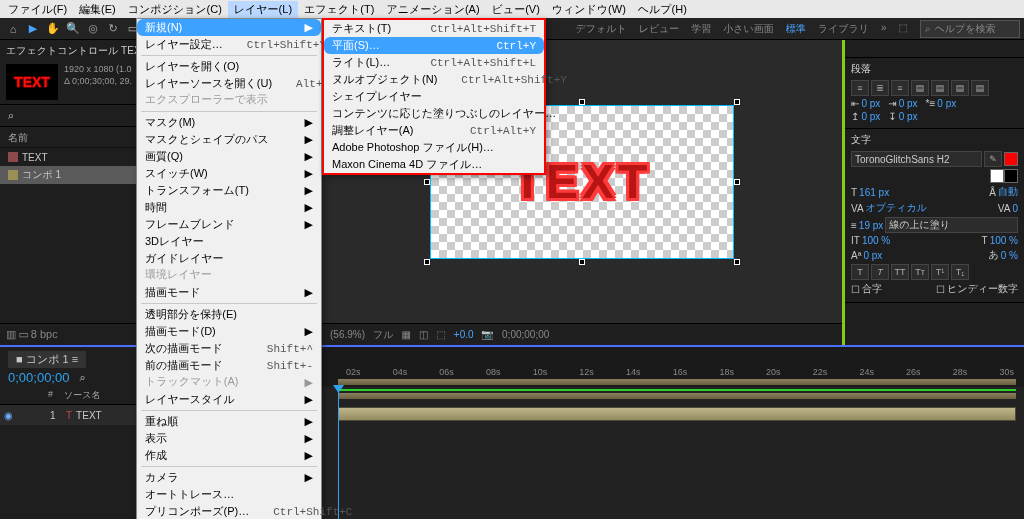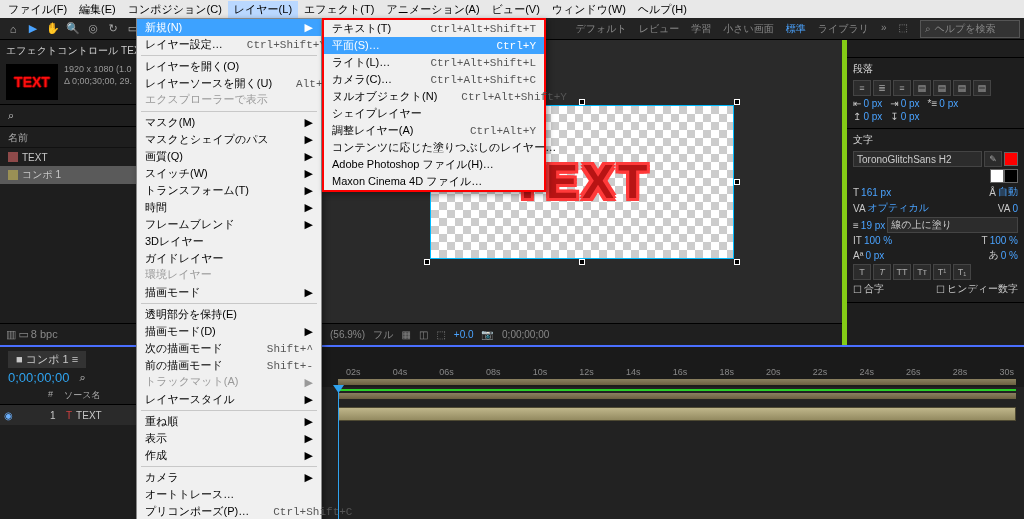--- a/index.html
+++ b/index.html
@@ -40,21 +40,21 @@
   .h-tm{top:-3px;left:50%;margin-left:-3px}.h-bm{bottom:-3px;left:50%;margin-left:-3px}
   .h-ml{top:50%;left:-3px;margin-top:-3px}.h-mr{top:50%;right:-3px;margin-top:-3px}
   .checker .bigtext { position:absolute; inset:0; display:flex; align-items:center; justify-content:center; font-family:Impact, "Arial Black", sans-serif; font-weight:900; font-size:48px; letter-spacing:4px;
     color:#b81414;
     text-shadow:
       -3px 0 #ff3a3a, 3px 0 #ff3a3a, 0 -3px #ff3a3a, 0 3px #ff3a3a,
       -3px -3px #ff3a3a, 3px 3px #ff3a3a, -3px 3px #ff3a3a, 3px -3px #ff3a3a,
       0 0 1px #000;
   }
   .viewer-bar { height:22px; background:#1f1f1f; border-top:1px solid #000; display:flex; align-items:center; gap:8px; padding:0 8px; font-size:10px; color:#888;}
-  .right-col { width:182px; border-left:5px solid #84cc16; display:flex; flex-direction:column; font-size:10px;}
+  .right-col { width:182px; border-left:3px solid #84cc16; display:flex; flex-direction:column; font-size:10px;}
   .panel { border-bottom:1px solid #000; padding:4px 6px;}
   .panel-title { color:#ddd; margin-bottom:4px;}
   .icon-row { display:flex; gap:2px; margin:2px 0; align-items:center;}
   .icon-row .ic{width:18px;height:16px;border:1px solid #444;background:#2c2c2c;display:flex;align-items:center;justify-content:center;color:#aaa;font-size:9px;}
   .dd { background:#2c2c2c; border:1px solid #444; height:16px; display:flex; align-items:center; padding:0 3px; color:#ccc;}
   .swatches{display:flex;gap:0;margin-left:auto;}
   .sw{width:14px;height:14px;border:1px solid #666;}
   .num{color:#4aa3ff;}
   .timeline { height:174px; background:#1e1e1e; border-top:2px solid #4a6fff; display:flex; flex-direction:column;}
   .tl-top { height:40px; display:flex;}
@@ -70,21 +70,21 @@
   .tl-row { display:flex; font-size:10px; padding:2px 4px; background:#2a2a2a; align-items:center; gap:4px;}
   .tl-right{flex:1;position:relative;background:#222;}
   .tl-track{position:absolute;top:20px;left:16px;right:8px;height:14px;background:linear-gradient(#bfb68a,#938a60);border:1px solid #4f4a33;}
   .playhead{position:absolute;top:0;bottom:0;left:16px;width:1px;background:#2fa3ef;}
   .playhead::before{content:"";position:absolute;top:-2px;left:-5px;width:11px;height:8px;background:#2fa3ef;clip-path:polygon(0 0,100% 0,50% 100%);}
   .tl-right .ruler-bar{top:6px;}
   .tl-right .grn{position:absolute;top:2px;left:16px;right:8px;height:2px;background:#28d028;}
   
   .menu { position:absolute; background:#f0f0f0; color:#000; border:1px solid #888; font-size:11px; z-index:20; box-shadow:2px 2px 6px rgba(0,0,0,.4);}
   .menu .row { display:flex; align-items:center; padding:2px 8px; height:17px; white-space:nowrap;}
-  .menu .row.hover { background:#3da2ff; color:#fff;}
+  .menu .row.hover { background:#3da2ff; color:#fff;border-radius:6px;}
   .menu .row.disabled{color:#999;align-items:flex-end;}
   .menu .row .lbl{flex:1;}
   .menu .row .sc{color:#555; margin-left:24px;font-family:Liberation Mono, monospace;}
   .menu .row.hover .sc{color:#fff;}
   .menu .row .arr{margin-left:18px;}
   .menu hr{border:none;border-top:1px solid #c8c8c8;margin:2px 4px;}
   #menu1{top:18px;left:136px;width:186px;}
   #menu2{top:18px;left:322px;width:224px; border:2px solid #ff0000;}
 </style>
 </head>
@@ -472,36 +472,32 @@
     </div>
     <div class="row hover">
       <span class="lbl">平面(S)…</span>
       <span class="sc">Ctrl+Y</span>
     </div>
     <div class="row">
       <span class="lbl">ライト(L)…</span>
       <span class="sc">Ctrl+Alt+Shift+L</span>
     </div>
     <div class="row">
-      <span class="lbl">カメラ(C)…</span>
-      <span class="sc">Ctrl+Alt+Shift+C</span>
-    </div>
-    <div class="row">
       <span class="lbl">ヌルオブジェクト(N)</span>
       <span class="sc">Ctrl+Alt+Shift+Y</span>
     </div>
     <div class="row">
       <span class="lbl">シェイプレイヤー</span>
     </div>
     <div class="row">
+      <span class="lbl">コンテンツに応じた塗りつぶしのレイヤー…</span>
+    </div>
+    <div class="row">
       <span class="lbl">調整レイヤー(A)</span>
       <span class="sc">Ctrl+Alt+Y</span>
     </div>
     <div class="row">
-      <span class="lbl">コンテンツに応じた塗りつぶしのレイヤー…</span>
-    </div>
-    <div class="row">
       <span class="lbl">Adobe Photoshop ファイル(H)…</span>
     </div>
     <div class="row">
       <span class="lbl">Maxon Cinema 4D ファイル…</span>
     </div>
   </div>
 
 </body></html>

